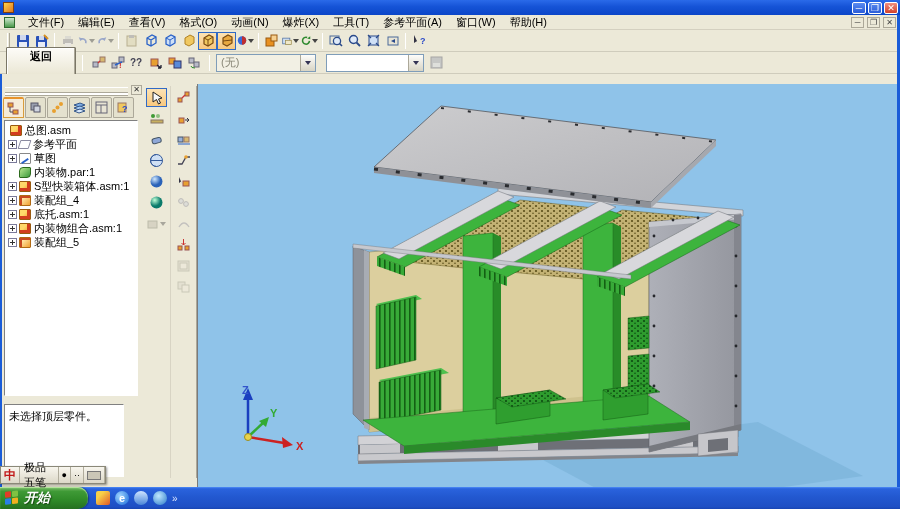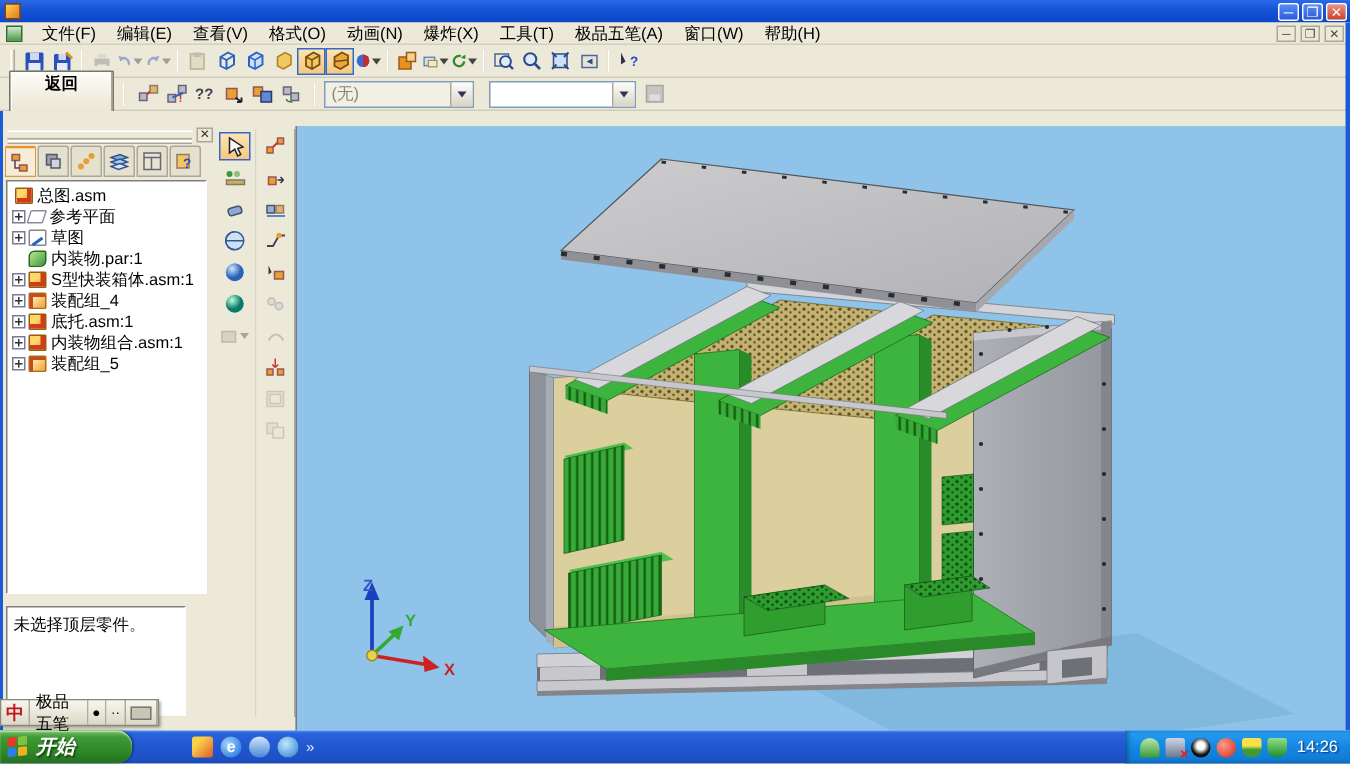--- a/index.html
+++ b/index.html
@@ -82,21 +82,21 @@
   .vtb2 { left:171px; top:86px; width:26px; height:392px; border-right:1px solid #aca899; }
   .vbtn { width:21px; height:19px; display:flex; align-items:center; justify-content:center; border:1px solid transparent; }
   .vbtn.active { border:1px solid #316ac5; background:linear-gradient(180deg,#fde3b5,#f8c87e); }
   .vbtn.dis { opacity:.4; }
 
   
   .viewport { left:197px; top:84px; width:700px; height:403px; background:#8fc3e9; border-left:1px solid #7a7a7a; }
   .viewport svg { position:absolute; left:0; top:0; }
 
   
-  .taskbar { left:0; top:487px; width:900px; height:22px; background:linear-gradient(180deg,#4f8df8 0%,#2a63dd 8%,#2258d0 45%,#1e4fc4 90%,#1845b2 100%); display:flex; align-items:center;gap:32px; }
+  .taskbar { left:0; top:487px; width:900px; height:22px; background:linear-gradient(180deg,#4f8df8 0%,#2a63dd 8%,#2258d0 45%,#1e4fc4 90%,#1845b2 100%); display:flex; align-items:center; }
   .startbtn { width:88px; height:22px; border-radius:0 10px 10px 0; background:linear-gradient(180deg,#7fbf6e 0%,#3f9a36 20%,#2f8a28 60%,#257020 100%); box-shadow:inset 0 1px 1px #b8e8a0, 1px 0 2px rgba(0,0,0,.4); display:flex; align-items:center; padding-left:5px; gap:4px; }
   .winflag { width:15px; height:14px; position:relative; transform:skewY(-6deg); }
   .winflag i { position:absolute; width:6px; height:6px; border-radius:1px; }
   .winflag .r { left:0; top:0; background:#e23c28; } .winflag .g { left:7px; top:0; background:#7fc242; }
   .winflag .b { left:0; top:7px; background:#2a7fe8; } .winflag .y { left:7px; top:7px; background:#f0b020; }
   .startbtn span { color:#fff; font-weight:bold; font-style:italic; font-size:13px; text-shadow:1px 1px 1px #1a4a14; }
   .qlaunch { display:flex; align-items:center; gap:5px; padding:0 8px; }
   .qico { width:14px; height:14px; border-radius:2px; }
   .q1 { background:linear-gradient(135deg,#f8d048 30%,#e05828); }
   .q2 { background:radial-gradient(circle at 35% 35%,#9fd4ff,#1668d8); border-radius:50%; color:#fff; font-weight:bold; font-size:11px; line-height:14px; text-align:center; }
@@ -128,21 +128,21 @@
 
 <div class="abs menubar">
   <span class="mdoc"></span>
   <span class="mitem">文件(F)</span>
   <span class="mitem">编辑(E)</span>
   <span class="mitem">查看(V)</span>
   <span class="mitem">格式(O)</span>
   <span class="mitem">动画(N)</span>
   <span class="mitem">爆炸(X)</span>
   <span class="mitem">工具(T)</span>
-  <span class="mitem">极品五笔(A)</span>
+  <span class="mitem">参考平面(A)</span>
   <span class="mitem">窗口(W)</span>
   <span class="mitem">帮助(H)</span>
   <span class="mdibtns">
     <span class="mdib">─</span>
     <span class="mdib">❐</span>
     <span class="mdib">✕</span>
   </span>
 </div>
 
 <div class="abs tb tb1">
@@ -732,22 +732,13 @@
       </span>
     <span>开始</span>
   </div>
   <div class="qlaunch">
     <span class="qico q1"></span>
     <span class="qico q2">e</span>
     <span class="qico q3"></span>
     <span class="qico q4"></span>
     <span class="chev">»</span>
   </div>
-  <div class="tray">
-    <span class="tico2 t-user"></span>
-    <span class="tico2 t-mon"></span>
-    <span class="tico2 t-qq"></span>
-    <span class="tico2 t-red"></span>
-    <span class="tico2 t-shy"></span>
-    <span class="tico2 t-shg"></span>
-    <span class="clock">14:26</span>
-  </div>
 </div>
 
 </body></html>

